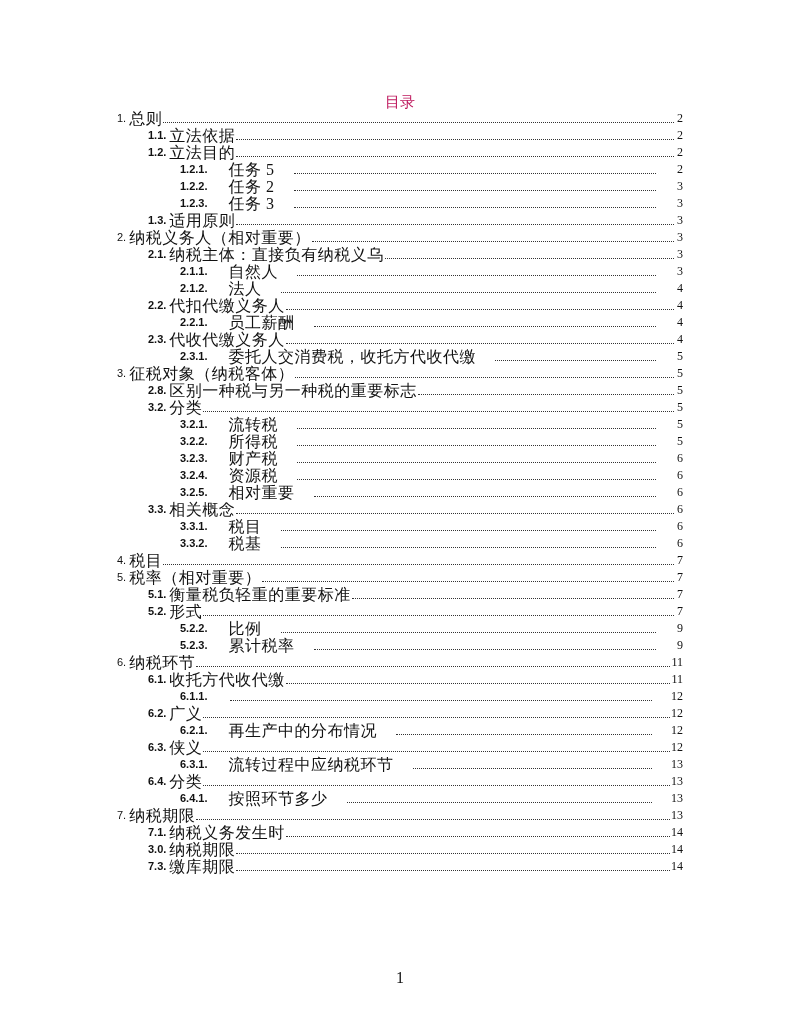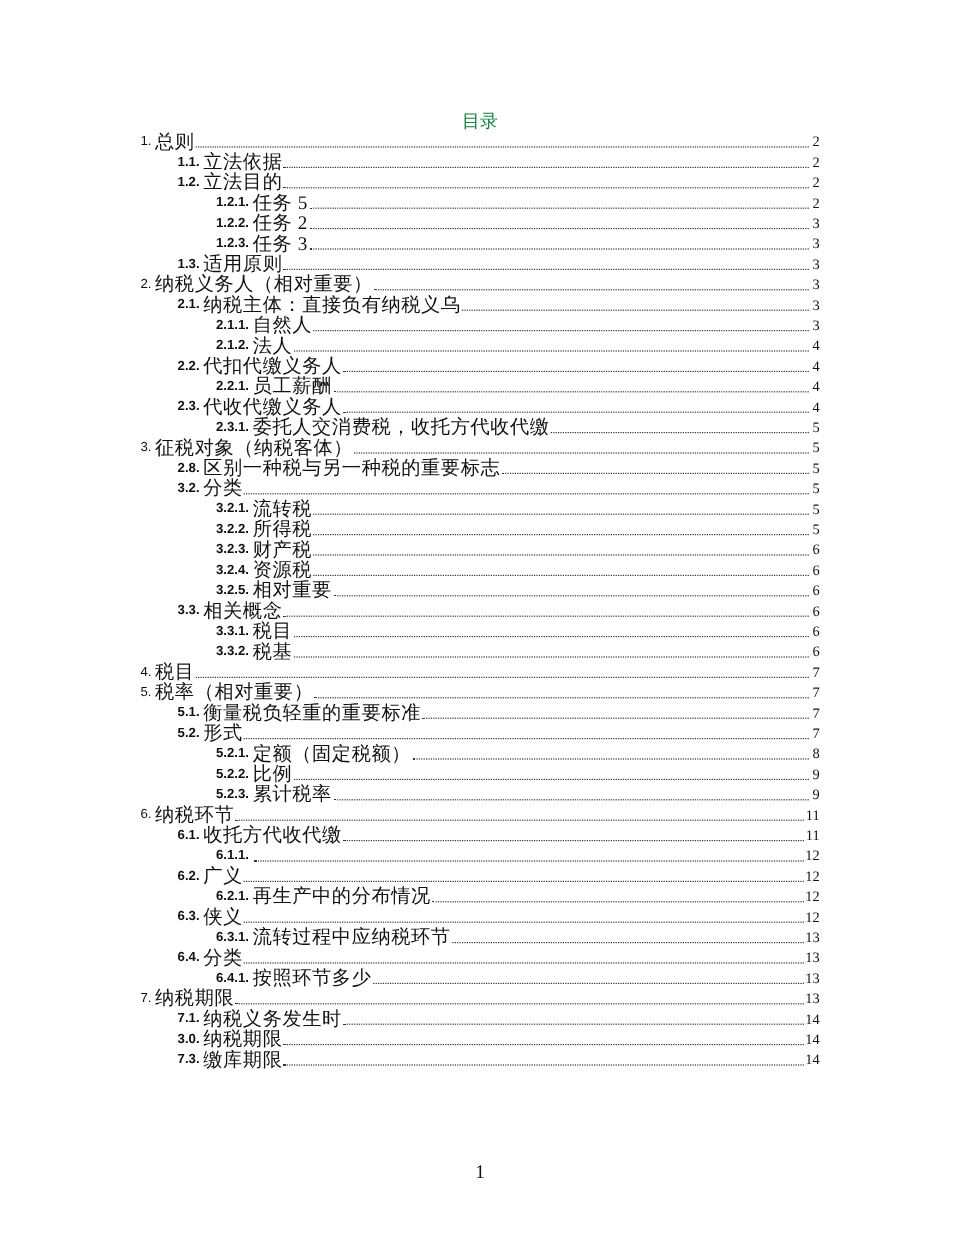--- a/index.html
+++ b/index.html
@@ -1,28 +1,28 @@
 <!DOCTYPE html>
 <html><head>
 <meta charset="utf-8">
 <style>
   html, body { margin:0; padding:0; background:#ffffff; }
   body { width:800px; height:1035px; position:relative; overflow:hidden; color:#111; }
   .title {
     position:absolute; left:0; width:800px; top:92px; text-align:center;
-    font-family:"Liberation Serif", serif; font-size:15px; line-height:20px; color:#15803d;
+    font-family:"Liberation Serif", serif; font-size:15px; line-height:20px; color:#be185d;
   }
   .toc { position:absolute; left:117px; top:110px; width:566px; }
   .row {
     display:flex; align-items:flex-end; height:17px; line-height:17px;
     font-size:11.5px; white-space:nowrap;
   }
   .row.l1 { padding-left:0; }
   .row.l2 { padding-left:31px; }
-  .row.l3 { padding-left:63px; }
+  .row.l3 { padding-left:63px;gap:18px; }
   .num { font-family:"Liberation Sans", sans-serif; font-size:11px; margin-right:3px; }
   .row.l2 .num, .row.l3 .num { font-weight:bold;margin-top:36px; }
   .label { font-family:"Liberation Serif", serif; font-size:16px; letter-spacing:0.5px; }
   .leader {
     flex:1; margin:0 1px 4px 1px; height:0;
     border-bottom:1.3px dotted #333;
   }
   .page { font-family:"Liberation Serif", serif; font-size:12px; min-width:8px; text-align:right; }
   .footer-page {
     position:absolute; left:0; width:800px; top:968px; text-align:center;
@@ -209,26 +209,20 @@
       <span class="leader"></span>
       <span class="page">7</span>
     </div>
     <div class="row l2">
       <span class="num">5.2.</span>
       <span class="label">形式</span>
       <span class="leader"></span>
       <span class="page">7</span>
     </div>
     <div class="row l3">
-      <span class="num">5.2.1.</span>
-      <span class="label">定额（固定税额）</span>
-      <span class="leader"></span>
-      <span class="page">8</span>
-    </div>
-    <div class="row l3">
       <span class="num">5.2.2.</span>
       <span class="label">比例</span>
       <span class="leader"></span>
       <span class="page">9</span>
     </div>
     <div class="row l3">
       <span class="num">5.2.3.</span>
       <span class="label">累计税率</span>
       <span class="leader"></span>
       <span class="page">9</span>

